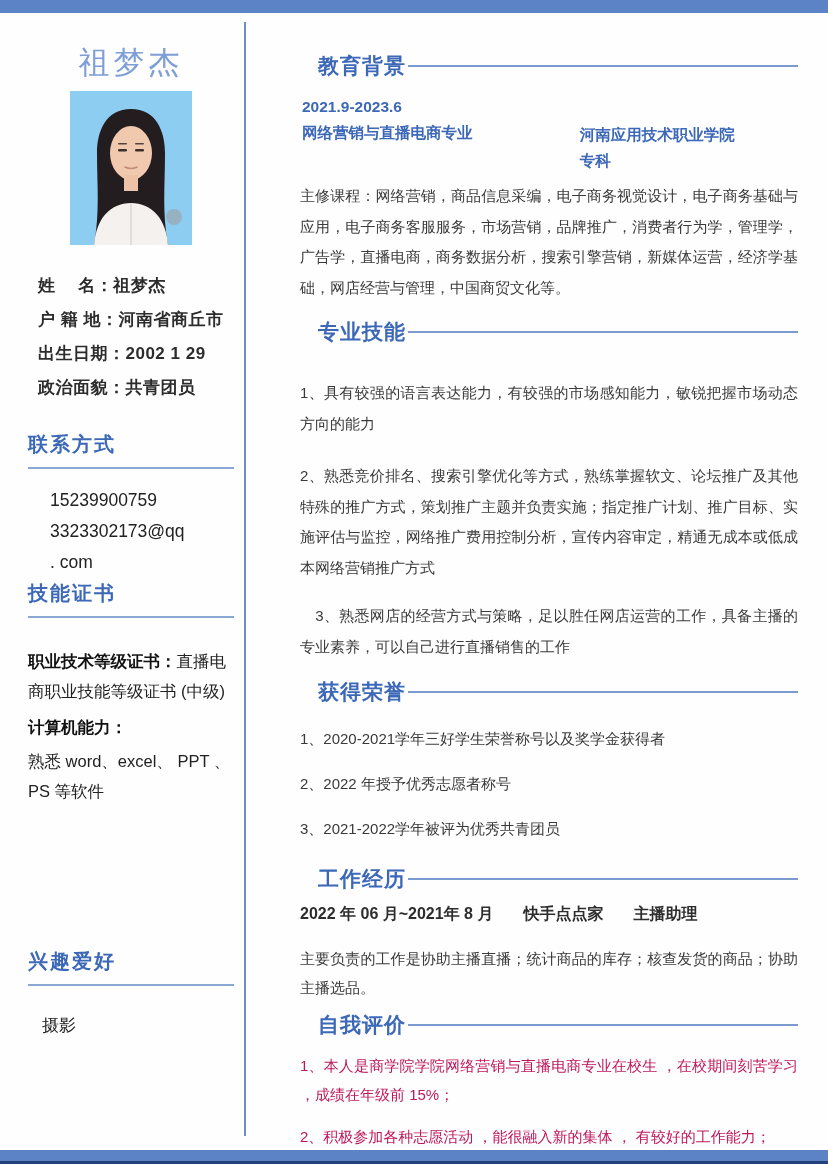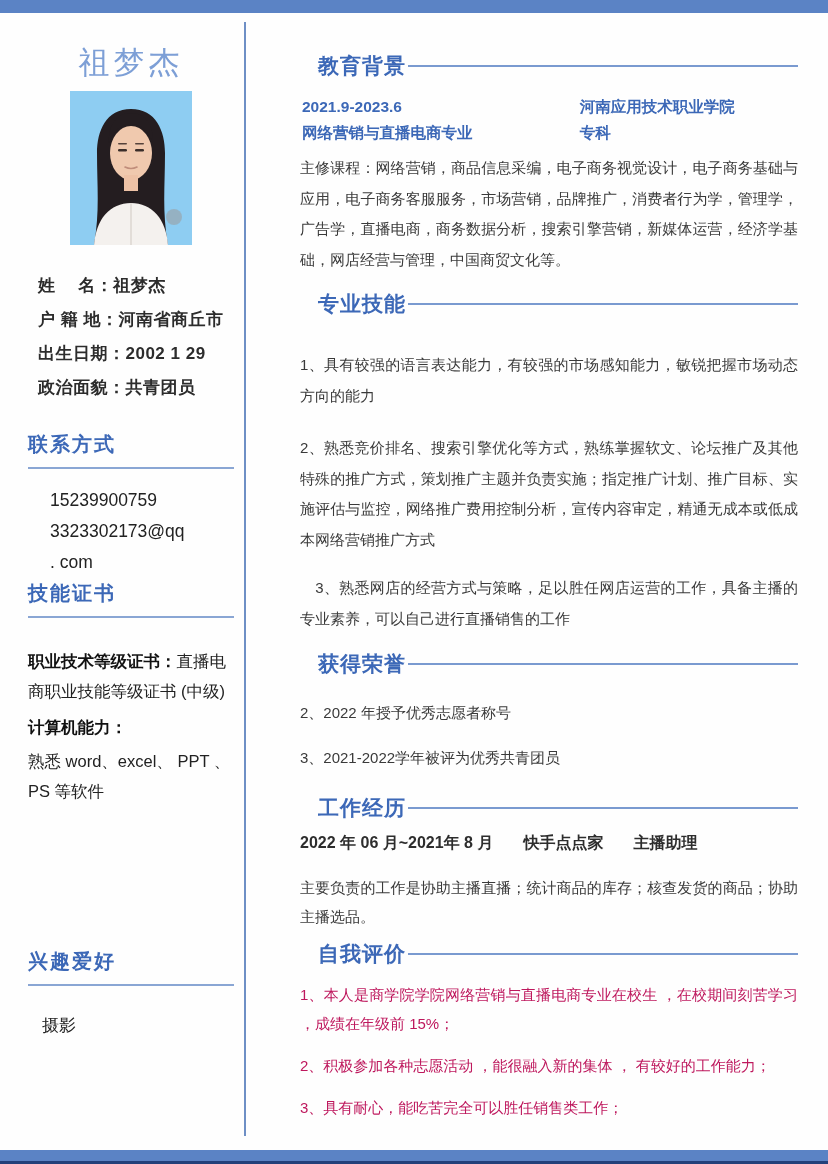--- a/index.html
+++ b/index.html
@@ -105,21 +105,21 @@
   .edu-row {
     display:flex;
     margin-top:14px;
     padding-left:2px;
     color:#3c68b7;
     font-weight:bold;
     font-size:15.5px;
     line-height:26px;
   }
   .edu-left  { width:56%; }
-  .edu-right { width:44%; }
+  .edu-right { width:44%;margin-top:28px; }
   .body-p {
     font-size:15px;
     line-height:30.5px;
     color:#3a3a3a;
     text-align:justify;
   }
   .courses { margin-top:7px; }
   .skills-header { margin-top:15px; }
   .skill-1 { margin-top:32px; }
   .skill-2 { margin-top:22px; }
@@ -226,20 +226,21 @@
       <div class="rule"></div>
     </div>
     <p class="body-p skill-1">1、具有较强的语言表达能力，有较强的市场感知能力，敏锐把握市场动态方向的能力</p>
     <p class="body-p skill-2">2、熟悉竞价排名、搜索引擎优化等方式，熟练掌握软文、论坛推广及其他特殊的推广方式，策划推广主题并负责实施；指定推广计划、推广目标、实施评估与监控，网络推广费用控制分析，宣传内容审定，精通无成本或低成本网络营销推广方式</p>
     <p class="body-p skill-3">　3、熟悉网店的经营方式与策略，足以胜任网店运营的工作，具备主播的专业素养，可以自己进行直播销售的工作</p>
 
     <div class="r-header honors-header">
       <span>获得荣誉</span>
       <div class="rule"></div>
     </div>
+    <p class="honor-p first">1、2020-2021学年三好学生荣誉称号以及奖学金获得者</p>
     <p class="honor-p">2、2022 年授予优秀志愿者称号</p>
     <p class="honor-p">3、2021-2022学年被评为优秀共青团员</p>
 
     <div class="r-header work-header">
       <span>工作经历</span>
       <div class="rule"></div>
     </div>
     <div class="work-line">
       <span>2022 年 06 月~2021年 8 月</span><span class="gap"></span><span>快手点点家</span><span class="gap"></span><span>主播助理</span>
     </div>

